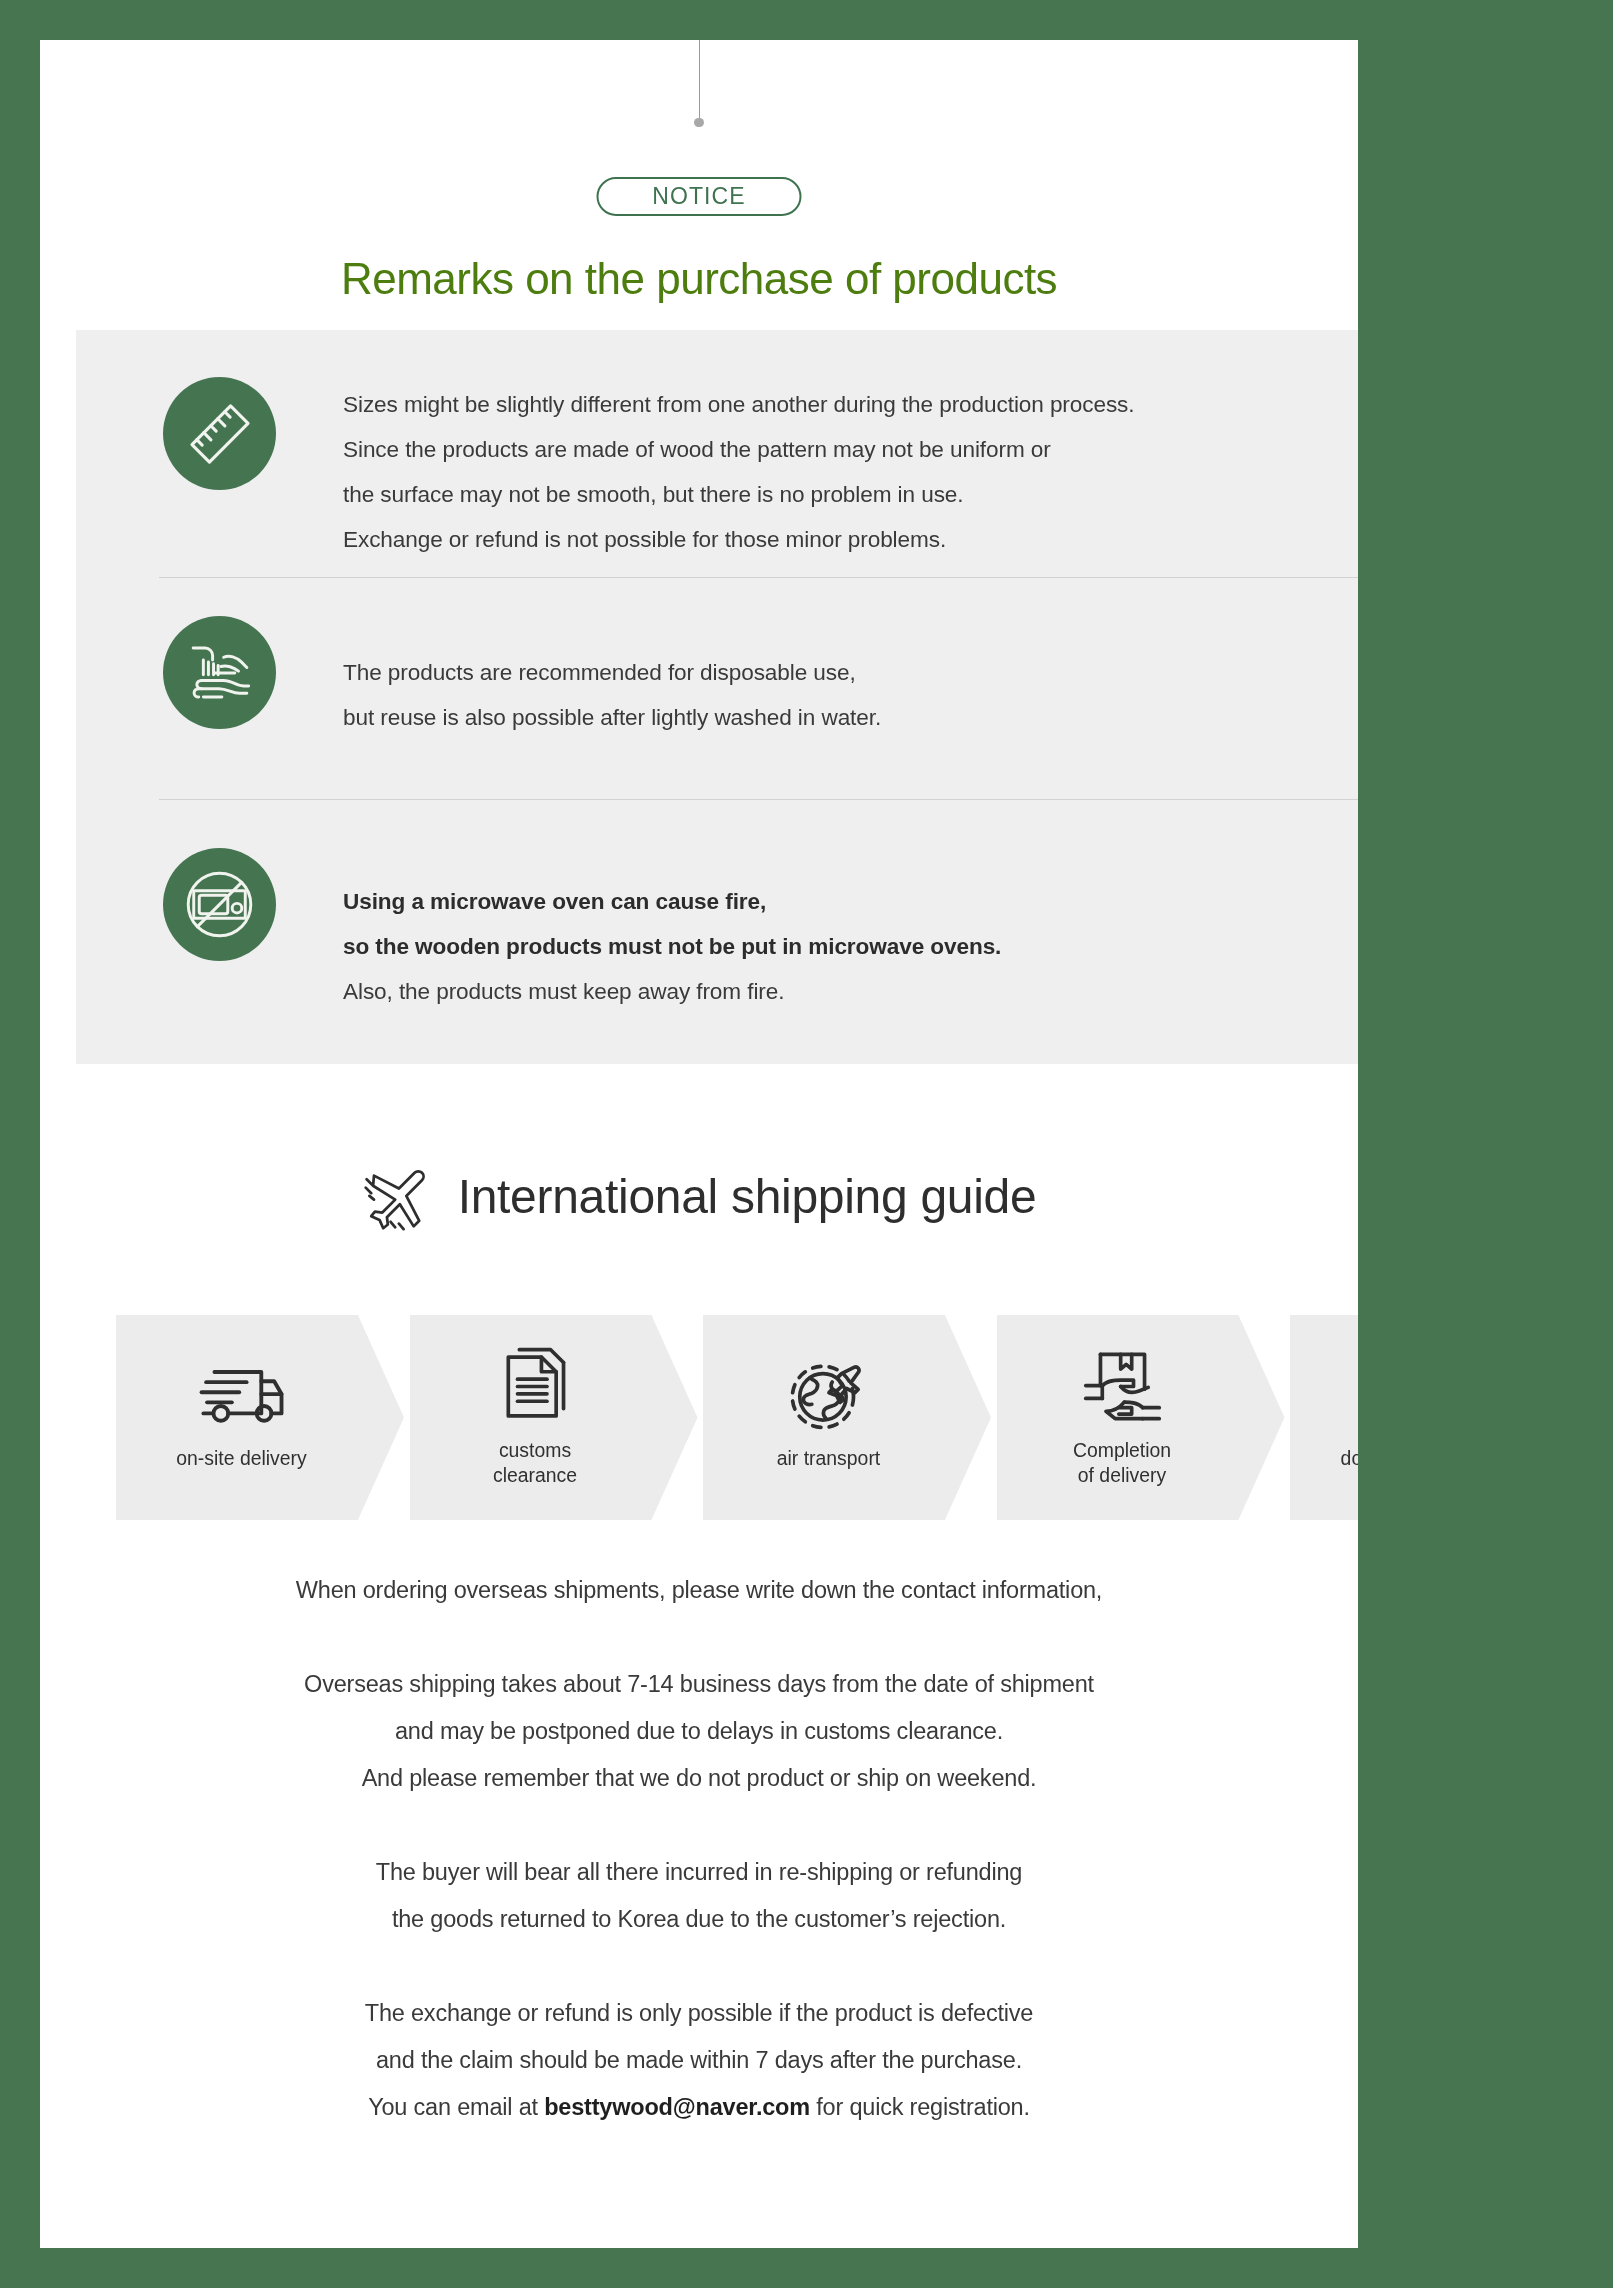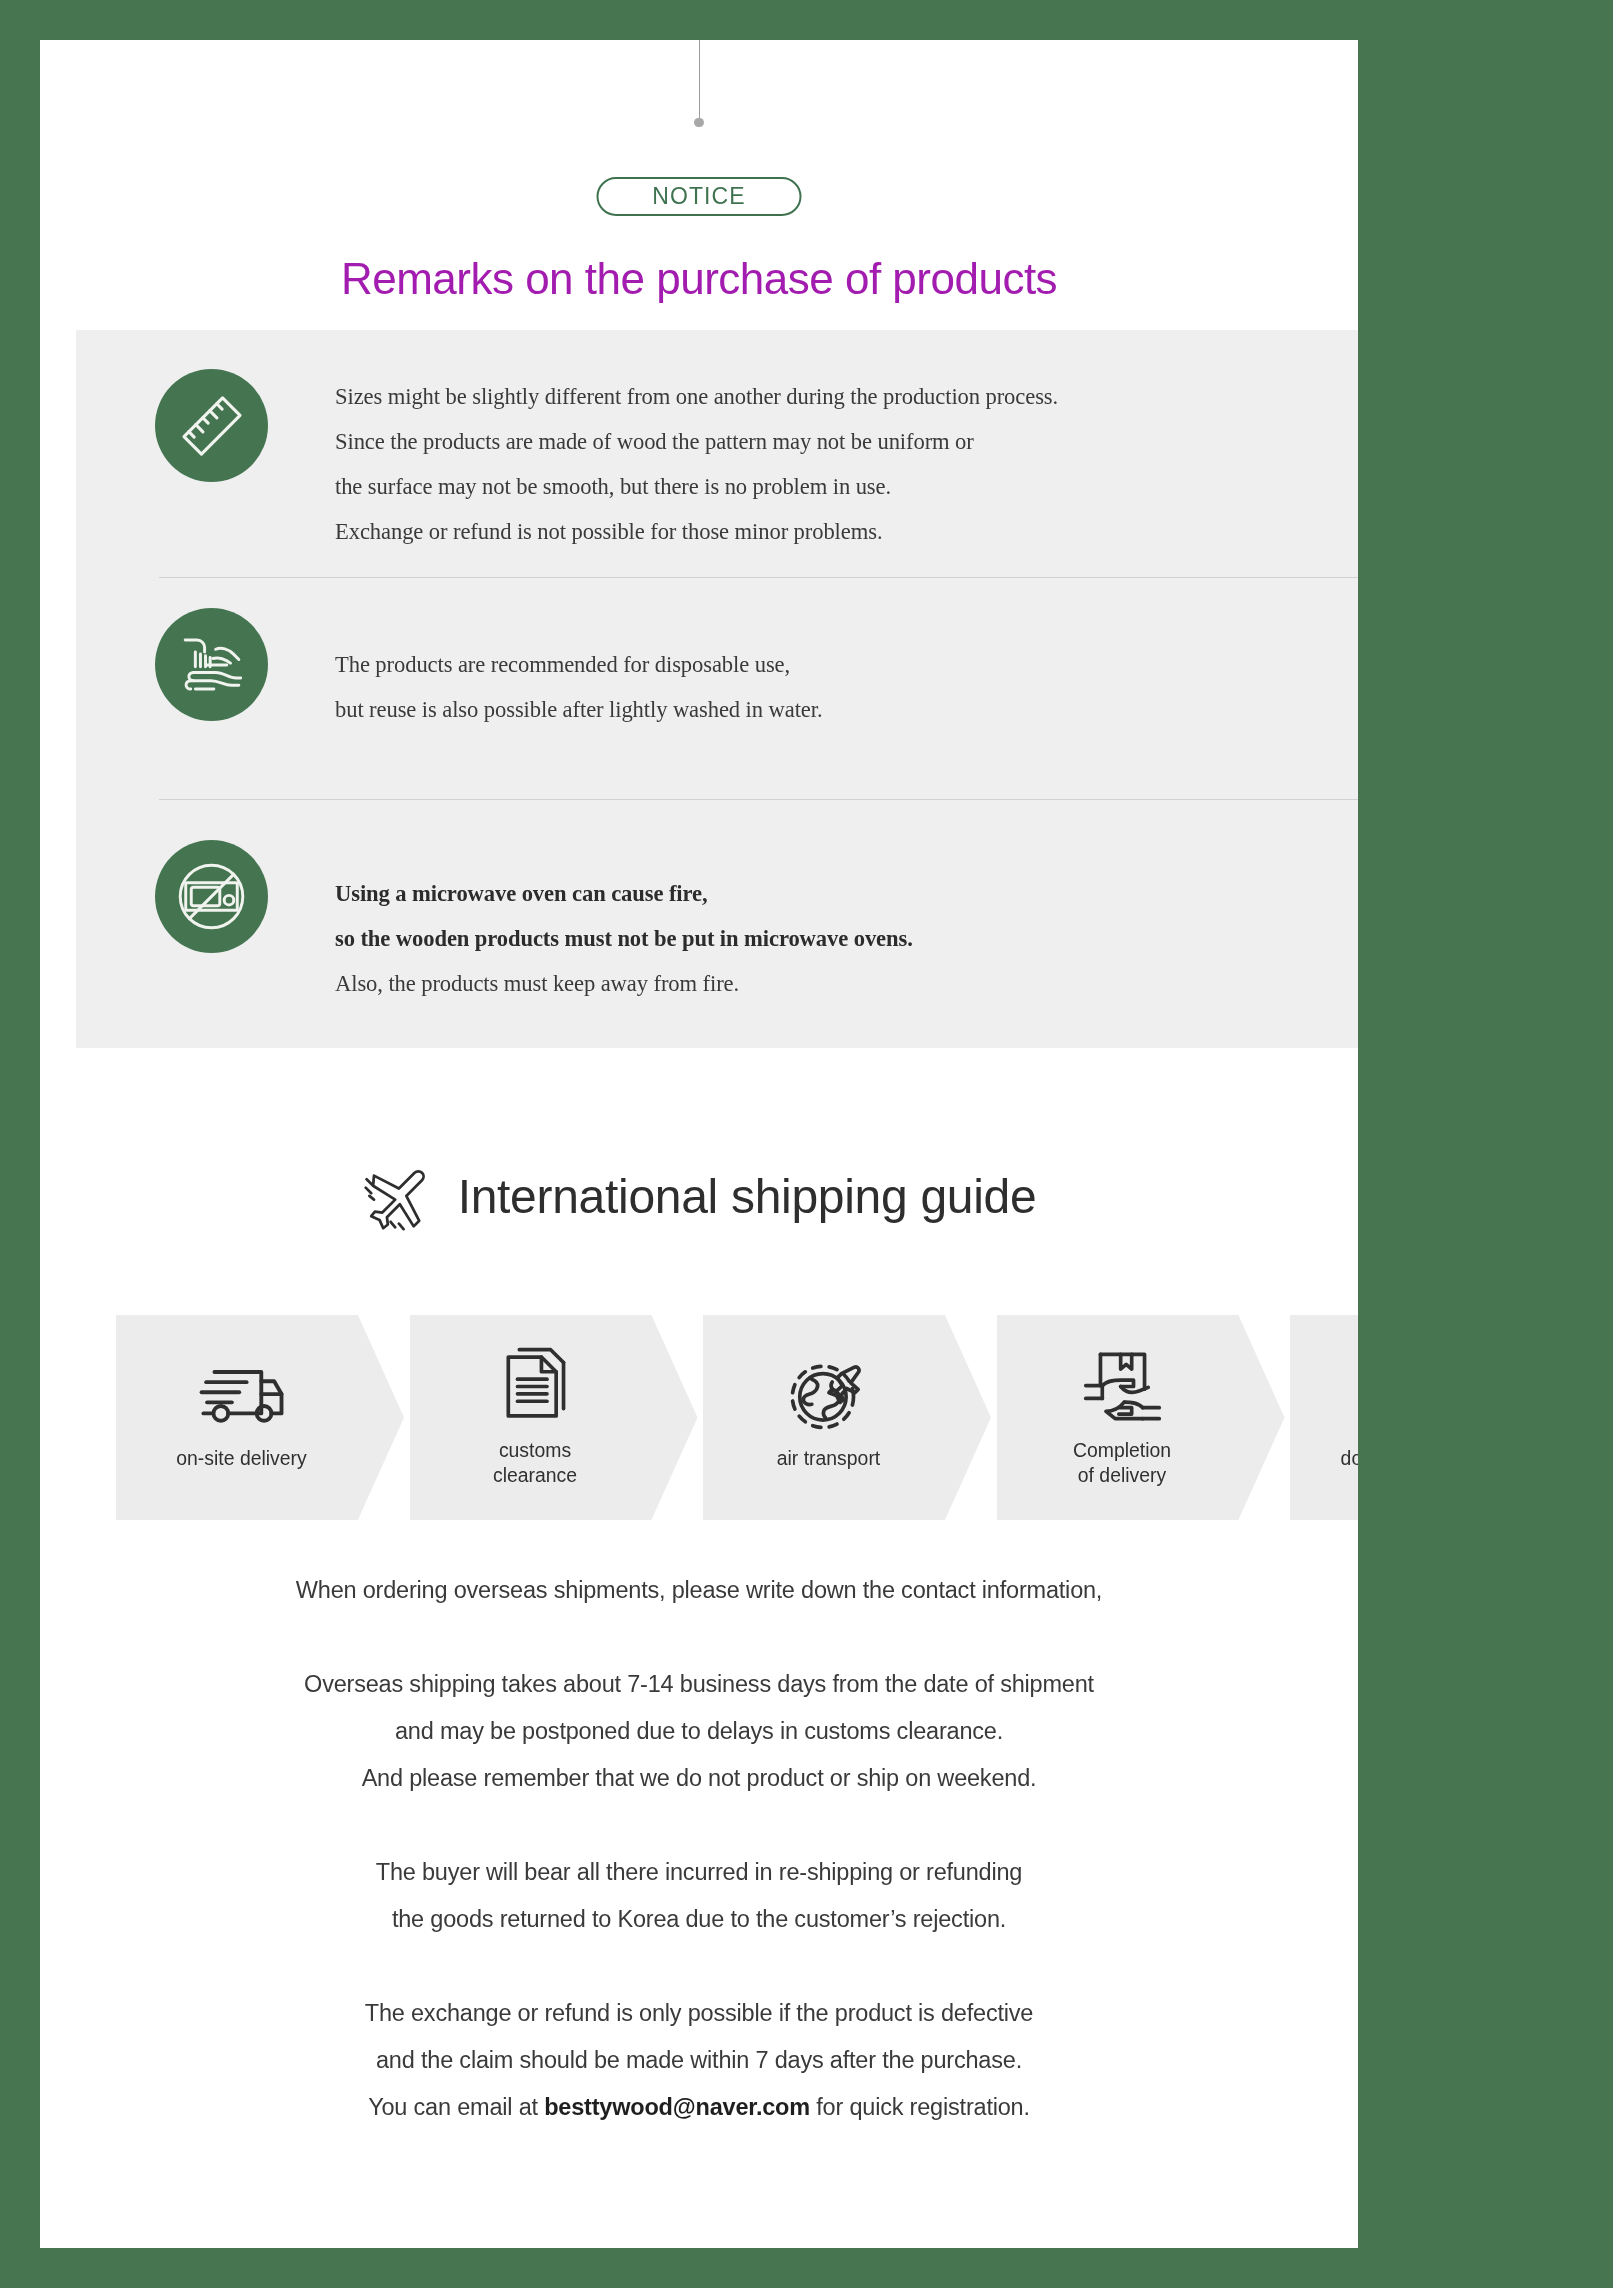--- a/index.html
+++ b/index.html
@@ -76,35 +76,34 @@
     color: #3f7350;
     font-weight: 400;
   }
 
   .page-title {
     position: absolute;
     top: 185px;
     left: 0; right: 0;
     text-align: center;
     font-size: 44px;
-    color: #a21caf;
+    color: #4d7c0f;
     font-weight: 400;
     letter-spacing: -0.5px;
   }
 
   
   .notice-panel {
     position: absolute;
     left: 36px;
     top: 290px;
     width: 1462px;
     background: #efefef;
-    padding: 0;
+    padding: 8px;
     box-sizing: border-box;
-    font-family: Liberation Serif, serif;
   }
   .notice-row {
     display: flex;
     align-items: flex-start;
     padding: 0 0 0 79px;
     box-sizing: border-box;
     position: relative;
   }
   .notice-row.r1 { height: 247px; }
   .notice-row.r2 { height: 222px; }

